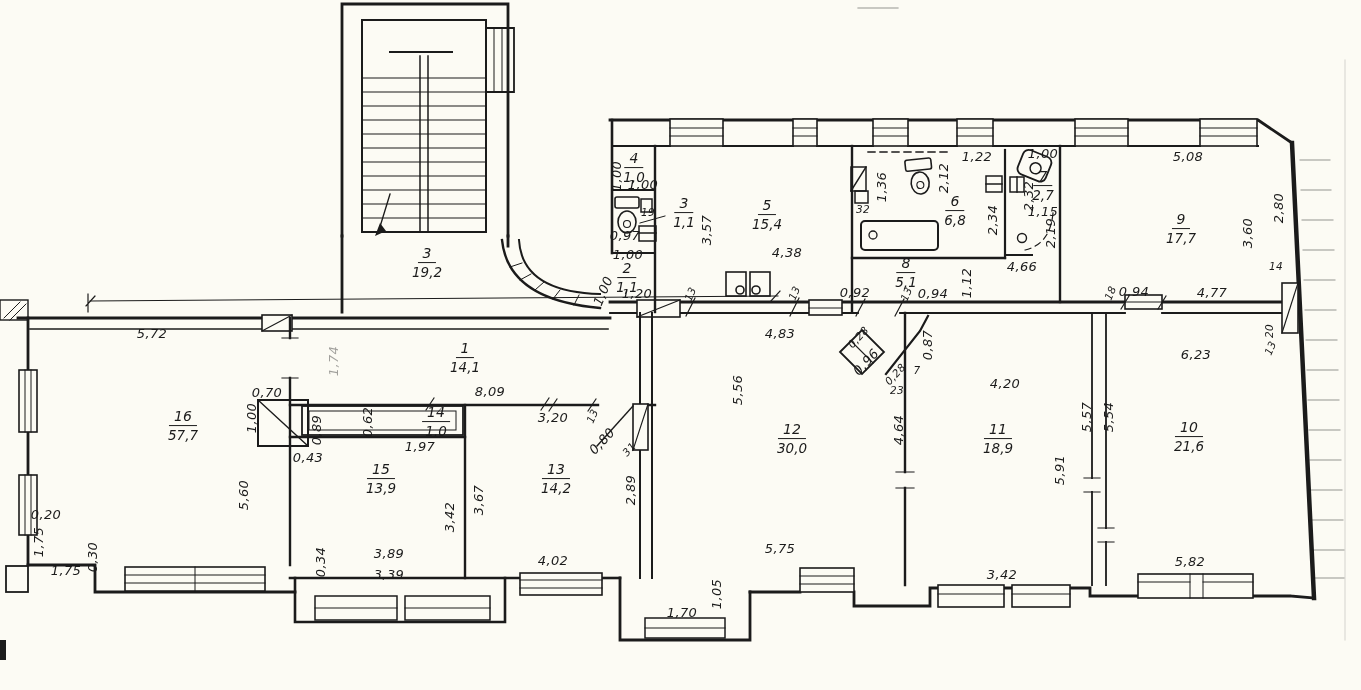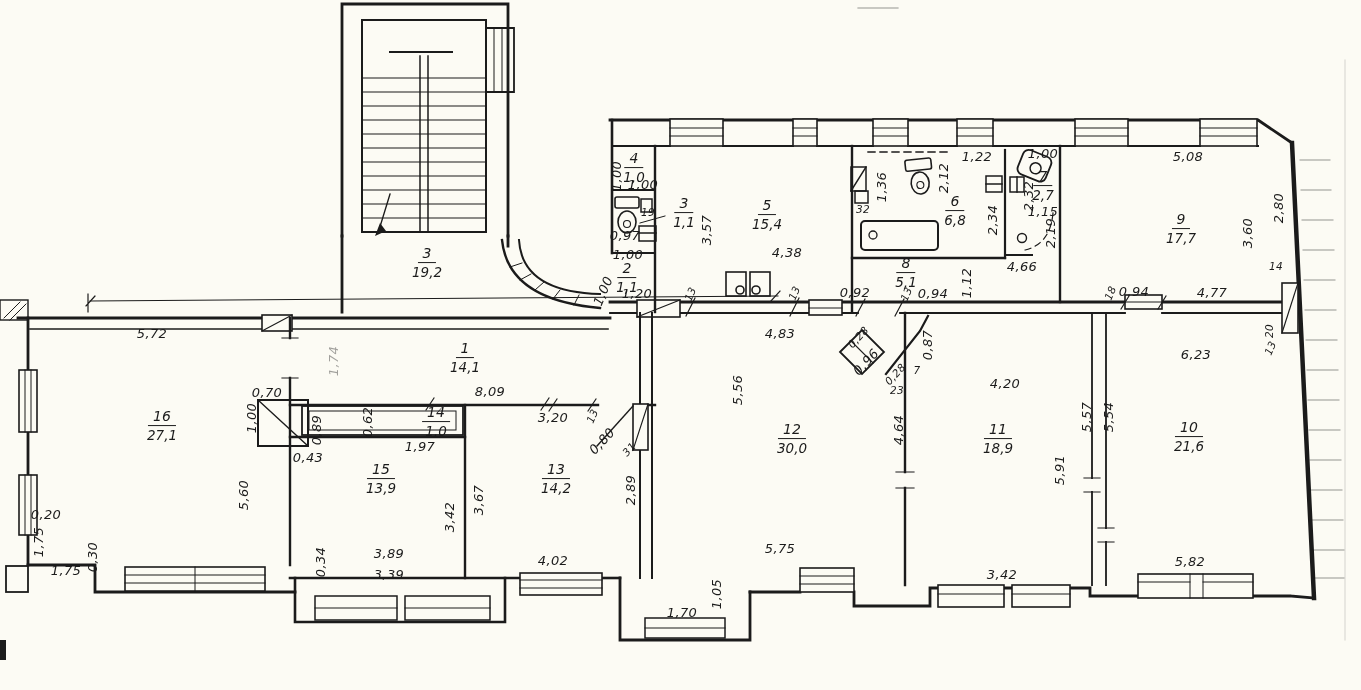--- a/index.html
+++ b/index.html
@@ -255,21 +255,21 @@
 <div class="room" style="left:955px;top:210px"><span class="rn">6</span><span class="ra">6,8</span></div>
 <div class="room" style="left:1043px;top:185px"><span class="rn">7</span><span class="ra">2,7</span></div>
 <div class="room" style="left:906px;top:272px"><span class="rn">8</span><span class="ra">5,1</span></div>
 <div class="room" style="left:1181px;top:228px"><span class="rn">9</span><span class="ra">17,7</span></div>
 <div class="room" style="left:1189px;top:436px"><span class="rn">10</span><span class="ra">21,6</span></div>
 <div class="room" style="left:998px;top:438px"><span class="rn">11</span><span class="ra">18,9</span></div>
 <div class="room" style="left:792px;top:438px"><span class="rn">12</span><span class="ra">30,0</span></div>
 <div class="room" style="left:556px;top:478px"><span class="rn">13</span><span class="ra">14,2</span></div>
 <div class="room" style="left:436px;top:421px"><span class="rn">14</span><span class="ra">1,0</span></div>
 <div class="room" style="left:381px;top:478px"><span class="rn">15</span><span class="ra">13,9</span></div>
-<div class="room" style="left:162px;top:425px"><span class="rn">16</span><span class="ra">27,1</span></div>
+<div class="room" style="left:183px;top:425px"><span class="rn">16</span><span class="ra">57,7</span></div>
 
 <span class="dim" style="left:152px;top:333px">5,72</span>
 <span class="dim" style="left:267px;top:392px">0,70</span>
 <span class="dim v" style="left:251px;top:418px">1,00</span>
 <span class="dim v" style="left:316px;top:430px">0,89</span>
 <span class="dim" style="left:308px;top:457px">0,43</span>
 <span class="dim v" style="left:243px;top:495px">5,60</span>
 <span class="dim" style="left:46px;top:514px">0,20</span>
 <span class="dim v" style="left:38px;top:542px">1,75</span>
 <span class="dim" style="left:66px;top:570px">1,75</span>

